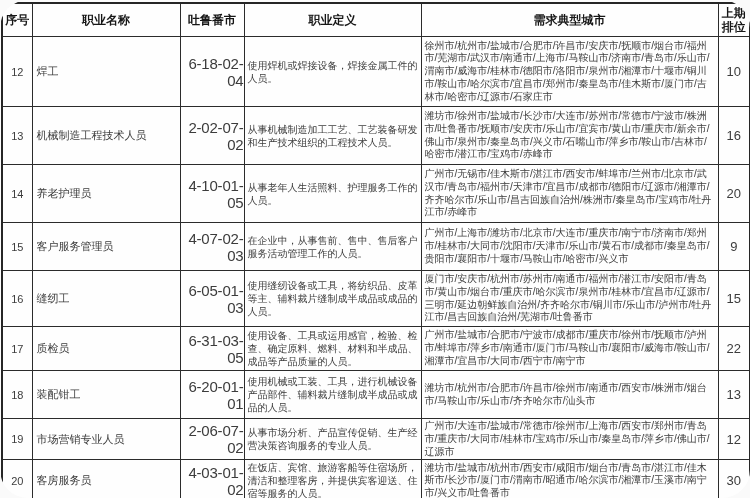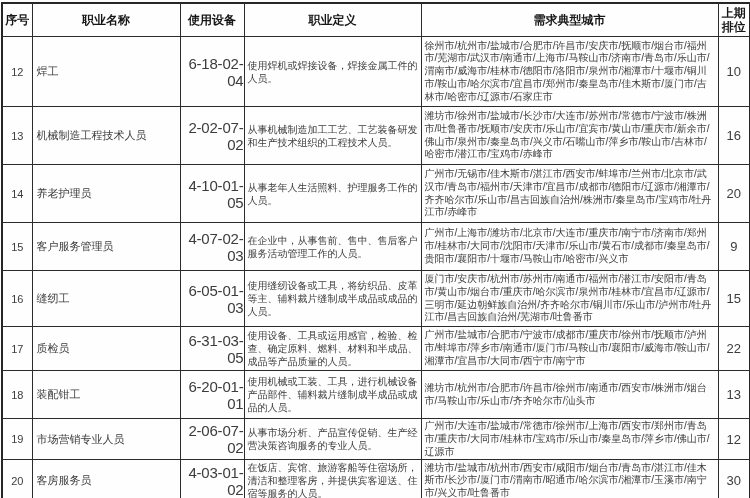--- a/index.html
+++ b/index.html
@@ -7,20 +7,21 @@
     width: 750px;
     background: #fafafa;
     font-family: "Liberation Sans", sans-serif;
   }
   .page {
     width: 750px;
     height: 498px;
     background: #fdfdfd;
     padding: 2px 1px 11px 1px;
     overflow: hidden;
+    border-radius: 28px;
   }
   table.occ {
     width: 748px;
     border-collapse: collapse;
     table-layout: fixed;
     border: 2px solid #262626;
     border-bottom-width: 3px;
     background: #fefefe;
   }
   th, td {
@@ -62,21 +63,21 @@
       <col style="width:148px">
       <col style="width:64px">
       <col style="width:177px">
       <col style="width:297px">
       <col style="width:32px">
     </colgroup>
     <thead>
       <tr>
         <th>序号</th>
         <th>职业名称</th>
-        <th>使用设备</th>
+        <th>吐鲁番市</th>
         <th>职业定义</th>
         <th>需求典型城市</th>
         <th>上期排位</th>
       </tr>
     </thead>
     <tbody>
       <tr class="h70">
         <td class="c-idx">12</td>
         <td class="c-name">焊工</td>
         <td class="c-code">6-18-02-04</td>

